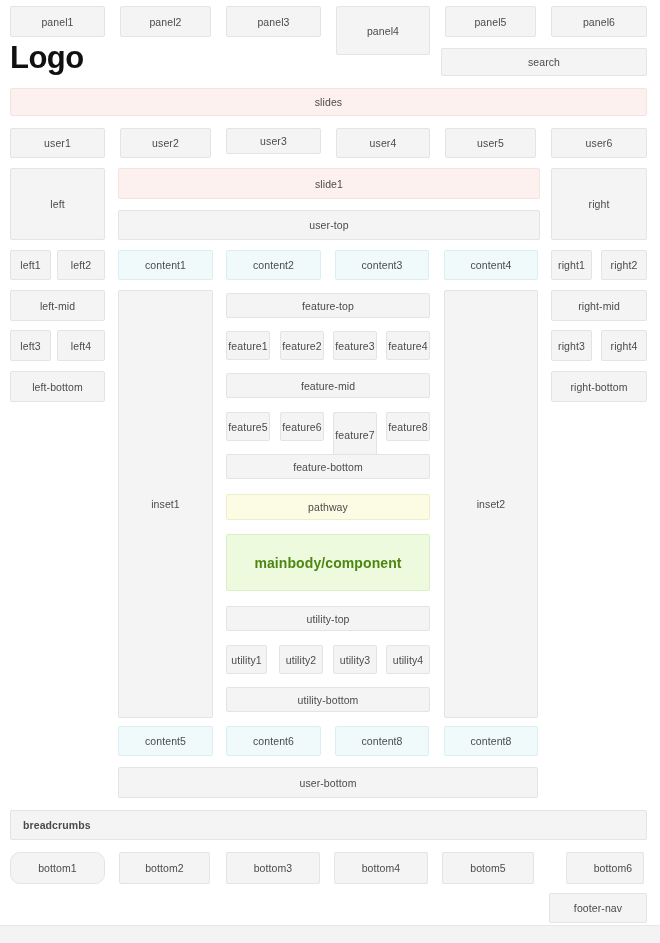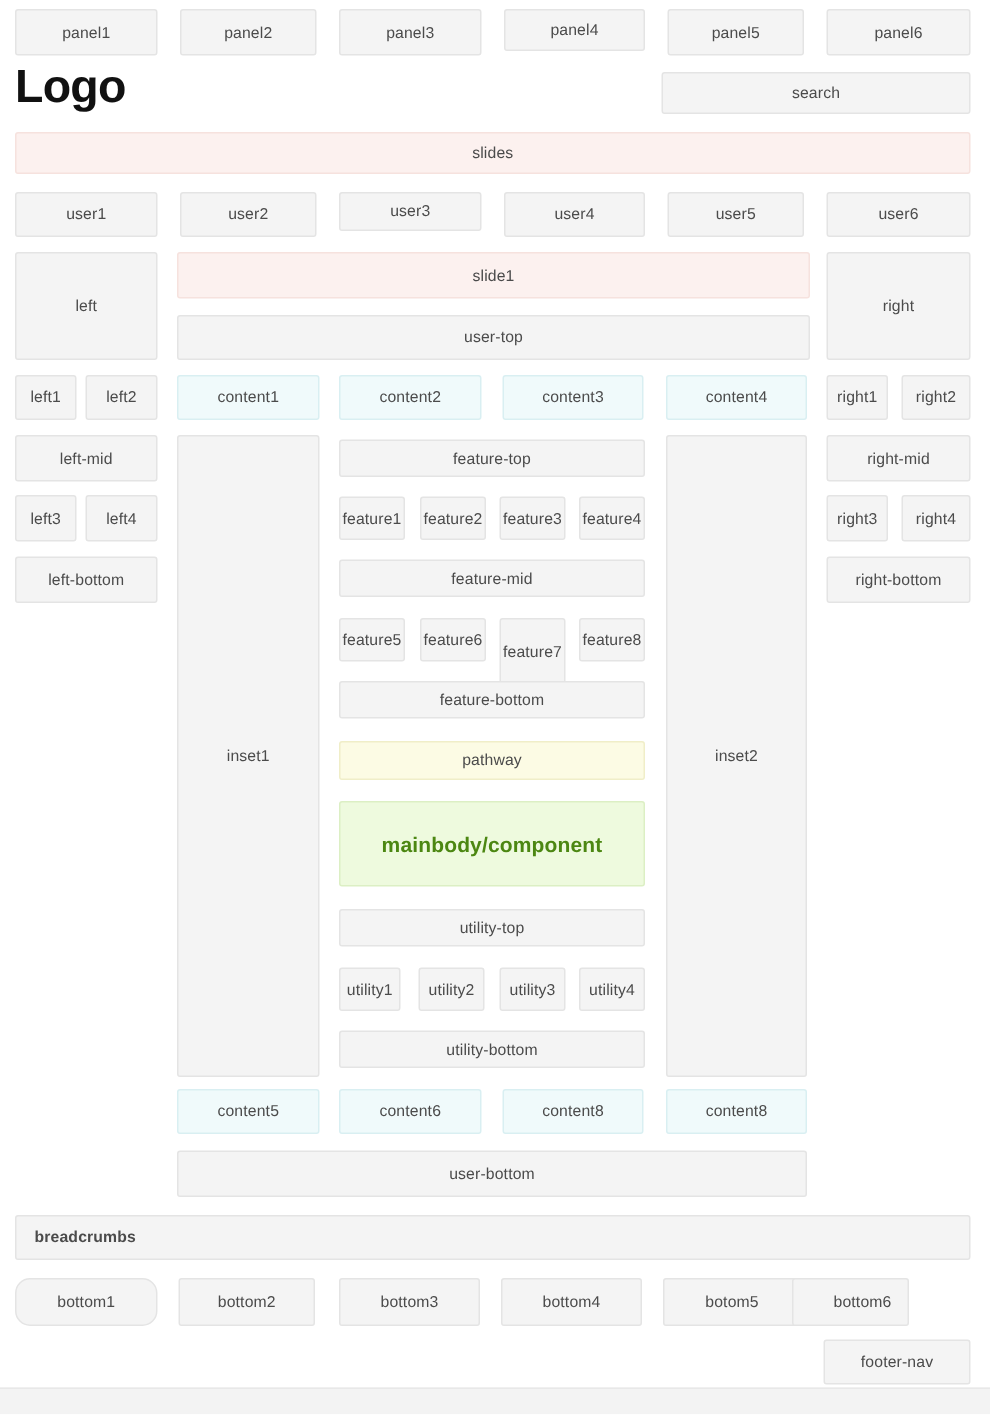--- a/index.html
+++ b/index.html
@@ -66,21 +66,21 @@
   }
 </style>
 </head>
 <body>
 
 <div id="page">
 
   <div class="blk" style="left:10px;  top:6px;  width:95px; height:31px;">panel1</div>
   <div class="blk" style="left:120px; top:6px;  width:91px; height:31px;">panel2</div>
   <div class="blk" style="left:226px; top:6px;  width:95px; height:31px;">panel3</div>
-  <div class="blk" style="left:336px; top:6px;  width:94px; height:28px;">panel4</div>
+  <div class="blk" style="left:336px; top:6px;  width:94px; height:49px;">panel4</div>
   <div class="blk" style="left:445px; top:6px;  width:91px; height:31px;">panel5</div>
   <div class="blk" style="left:551px; top:6px;  width:96px; height:31px;">panel6</div>
 
   <div id="logo">Logo</div>
   <div class="blk" style="left:441px; top:48px; width:206px; height:28px;">search</div>
 
   <div class="blk pink" style="left:10px; top:88px; width:637px; height:28px;">slides</div>
 
   <div class="blk" style="left:10px;  top:128px; width:95px; height:30px;">user1</div>
   <div class="blk" style="left:120px; top:128px; width:91px; height:30px;">user2</div>
@@ -154,19 +154,19 @@
 
   <div class="blk" style="left:118px; top:767px; width:420px; height:31px;">user-bottom</div>
 
   <div class="blk leftal" style="left:10px; top:810px; width:637px; height:30px;">breadcrumbs</div>
 
   <div class="blk" style="left:10px;  top:852px; width:95px; height:32px;border-radius:10px;">bottom1</div>
   <div class="blk" style="left:119px; top:852px; width:91px; height:32px;">bottom2</div>
   <div class="blk" style="left:226px; top:852px; width:94px; height:32px;">bottom3</div>
   <div class="blk" style="left:334px; top:852px; width:94px; height:32px;">bottom4</div>
   <div class="blk" style="left:442px; top:852px; width:92px; height:32px;">botom5</div>
-  <div class="blk" style="left:528px; top:852px; width:78px; height:32px;padding-left:16px;">bottom6</div>
+  <div class="blk" style="left:566px; top:852px; width:78px; height:32px;padding-left:16px;">bottom6</div>
 
   <div class="blk" style="left:549px; top:893px; width:98px; height:30px;">footer-nav</div>
 
   <div id="footer-strip"></div>
 
 </div>
 
 </body></html>

